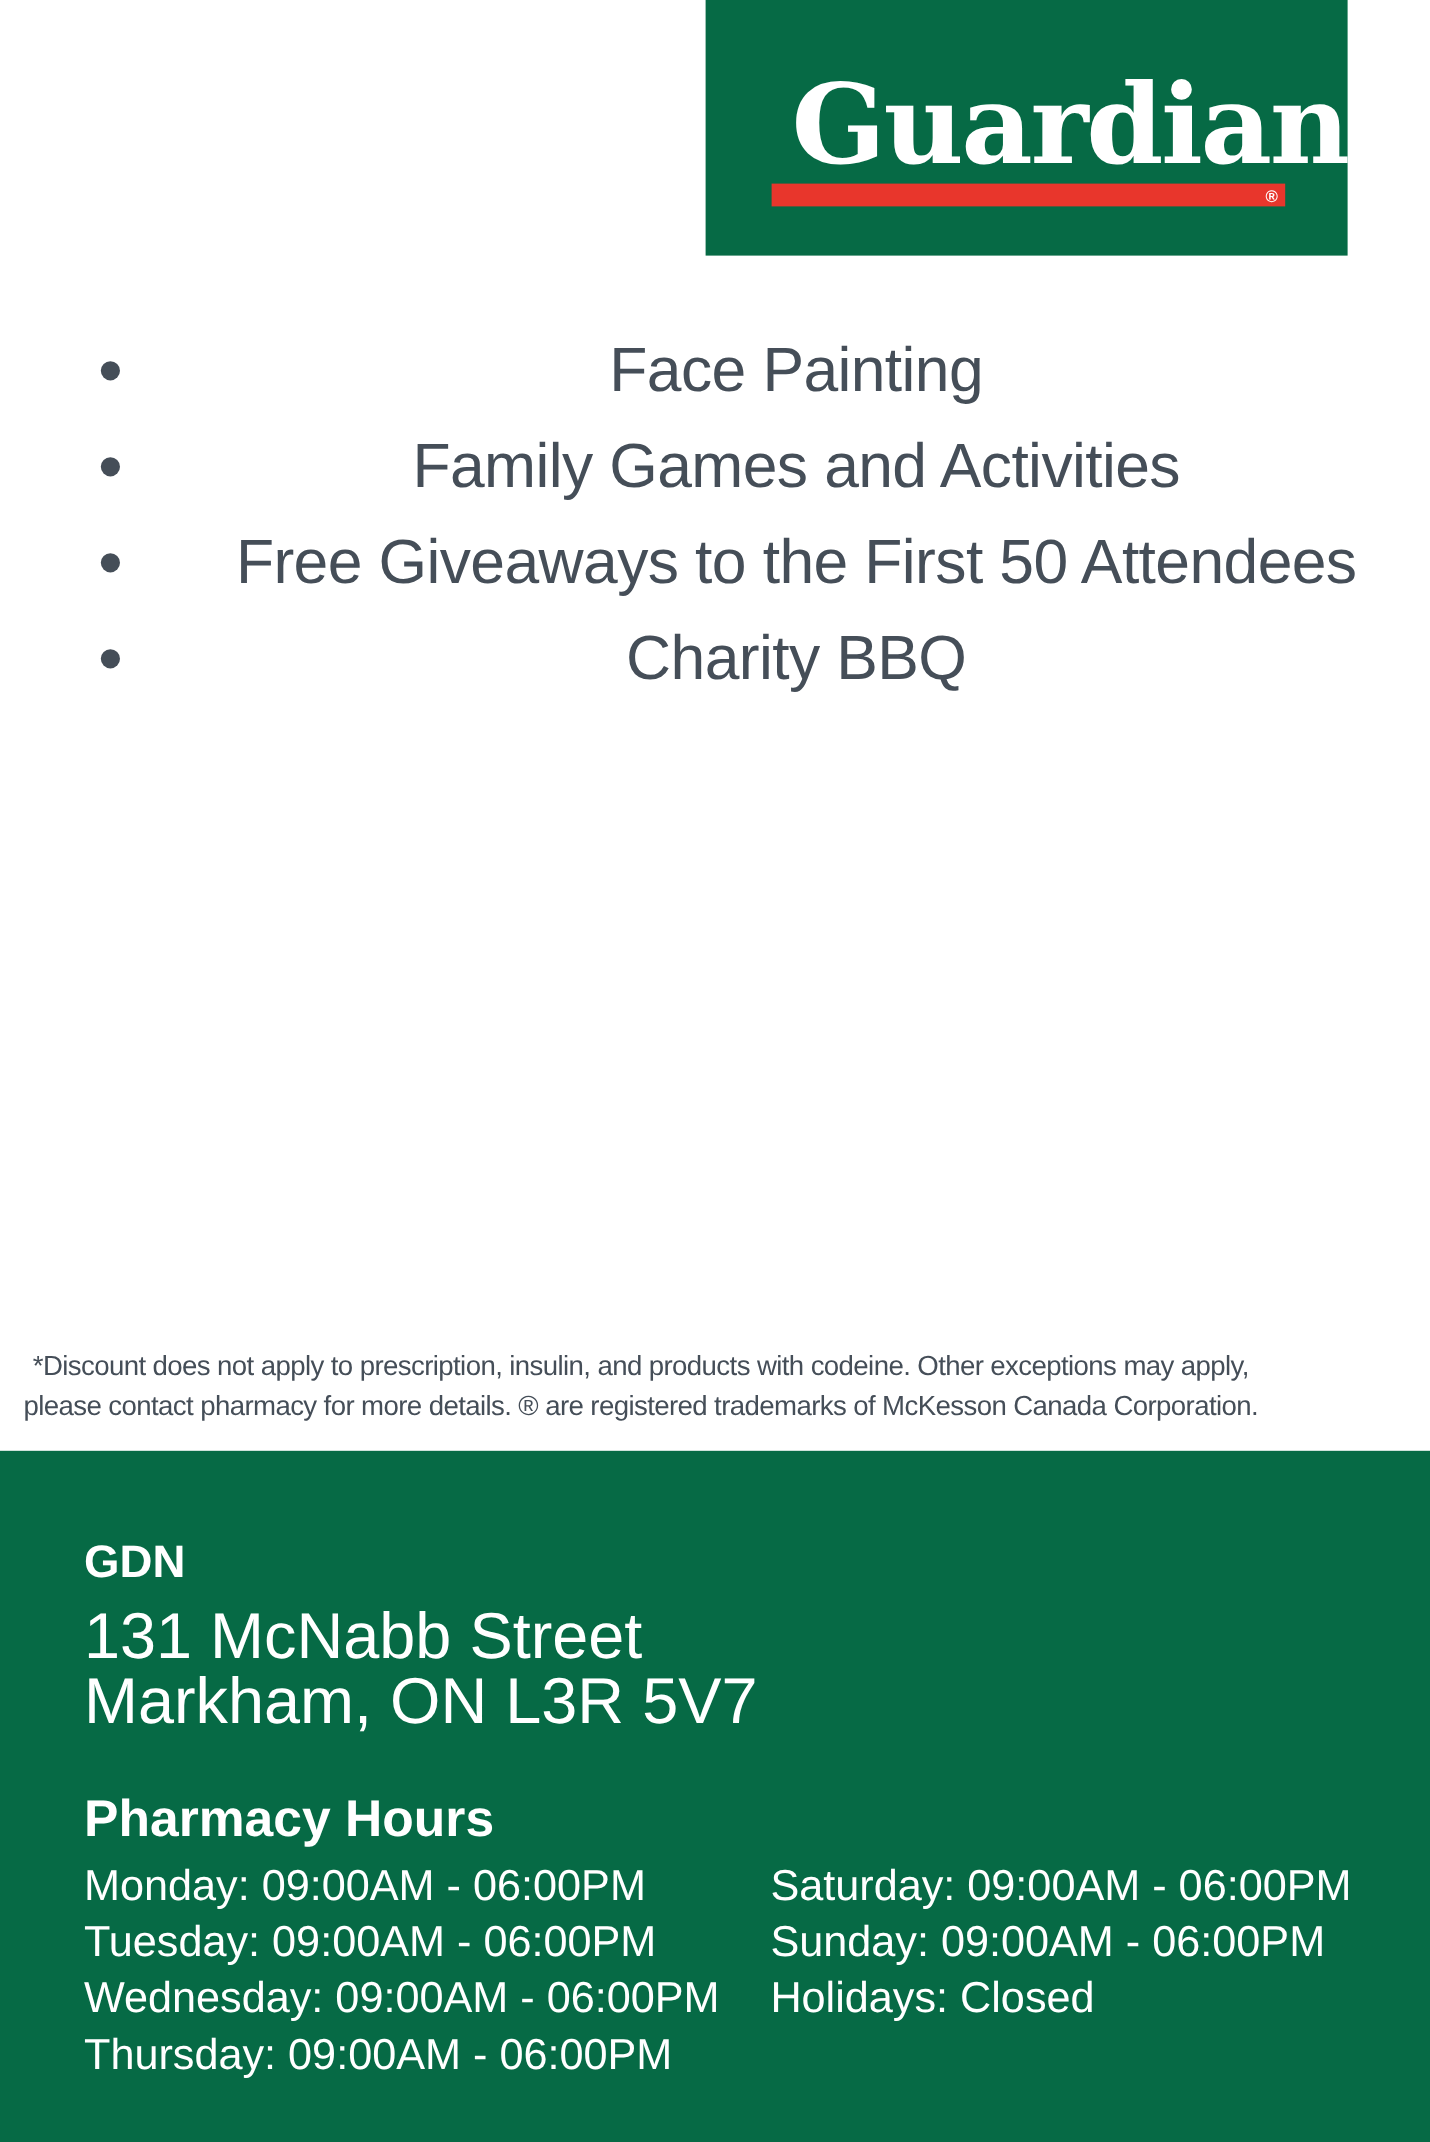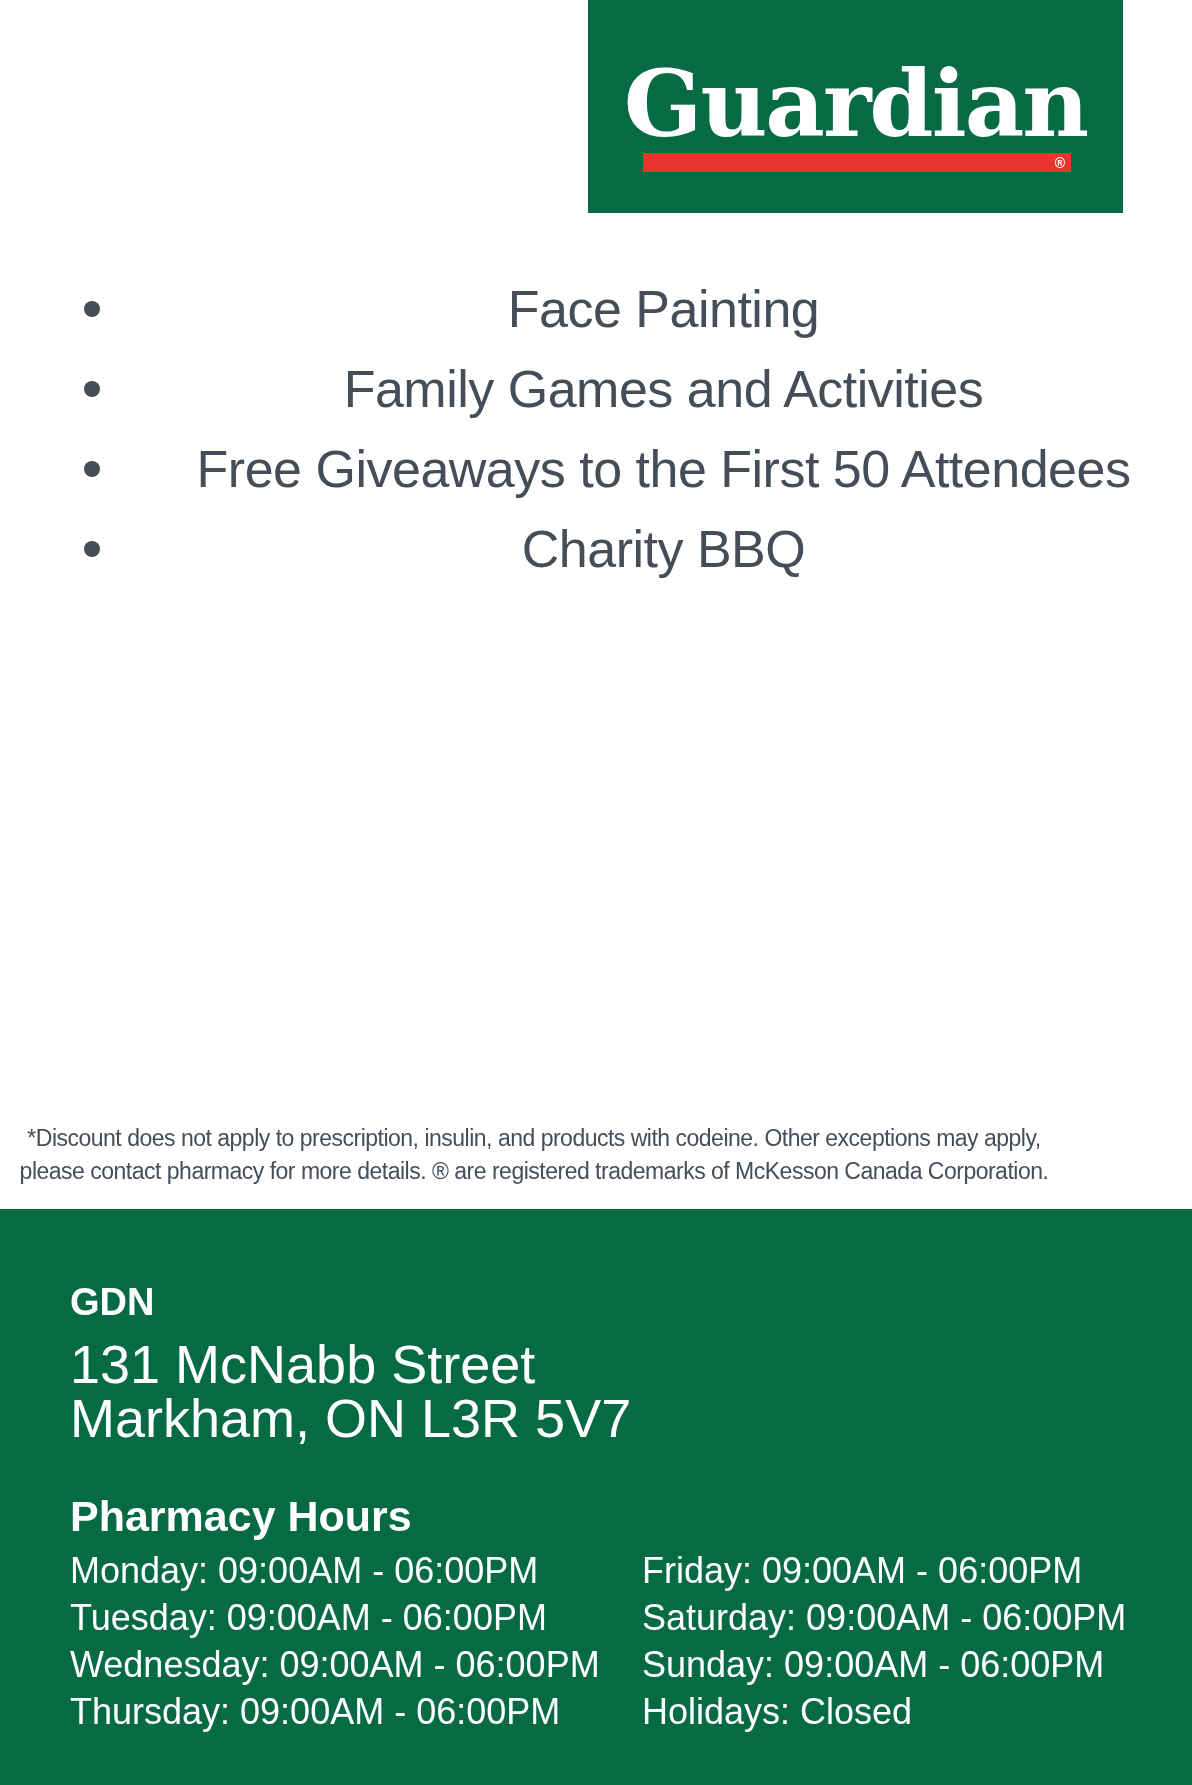--- a/index.html
+++ b/index.html
@@ -11,21 +11,21 @@
     position:relative;width:1192px;height:1785px;background:var(--white);
     overflow:hidden;margin:0 auto;
   }
 
   
   .logo-panel{
     position:absolute;left:588px;top:0;width:535px;height:213px;
     background:var(--green);
   }
   .wordmark{
-    position:absolute;left:0;right:0;top:51px;text-align:center;
+    position:absolute;left:0;right:0;top:51px;text-align:right;
     font-family:"DejaVu Serif","Liberation Serif",serif;font-weight:bold;
     font-size:92px;line-height:1.17;letter-spacing:-2px;color:var(--white);
     white-space:nowrap;
   }
   .red-underline{
     position:absolute;left:55px;top:153px;width:428px;height:19px;
     background:var(--red);
   }
   .reg-mark{
     position:absolute;right:6px;top:0;height:19px;display:flex;align-items:center;
@@ -137,21 +137,20 @@
 
         <li>Tuesday: 09:00AM - 06:00PM</li>
 
         <li>Wednesday: 09:00AM - 06:00PM</li>
 
         <li>Thursday: 09:00AM - 06:00PM</li>
       </ul>
 
     <ul class="hours-col right">
 
-        <li>Friday: 09:00AM - 06:00PM</li>
 
         <li>Saturday: 09:00AM - 06:00PM</li>
 
         <li>Sunday: 09:00AM - 06:00PM</li>
 
         <li>Holidays: Closed</li>
       </ul>
   </div>
 
 </div>

